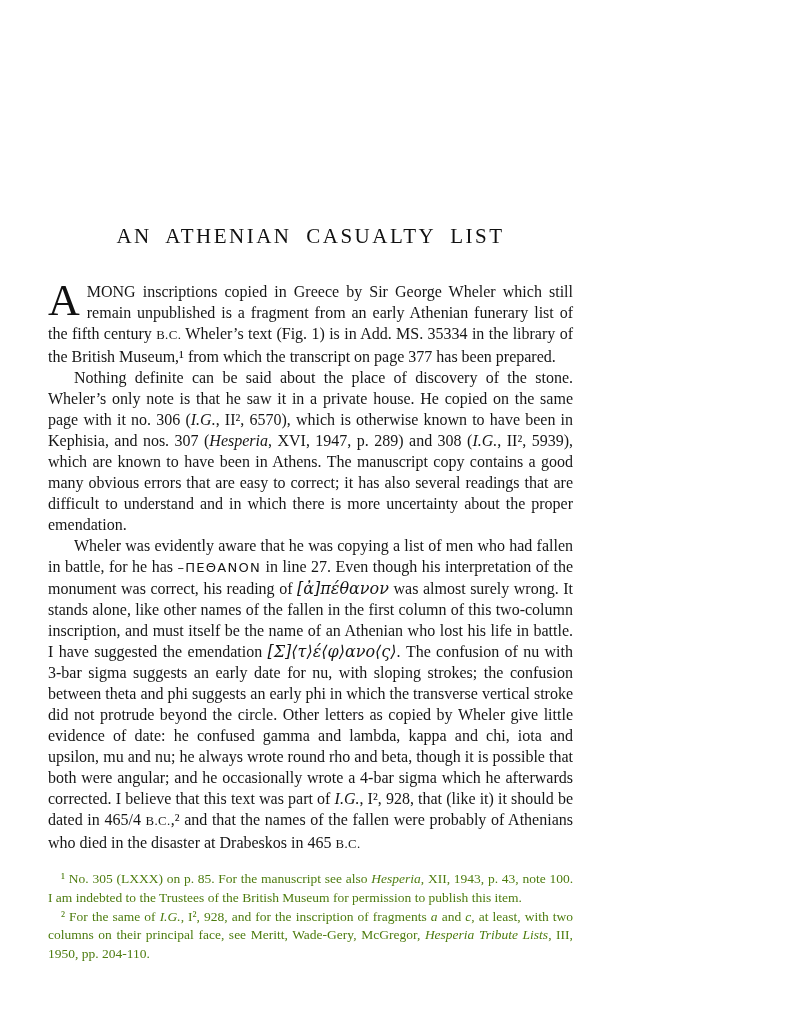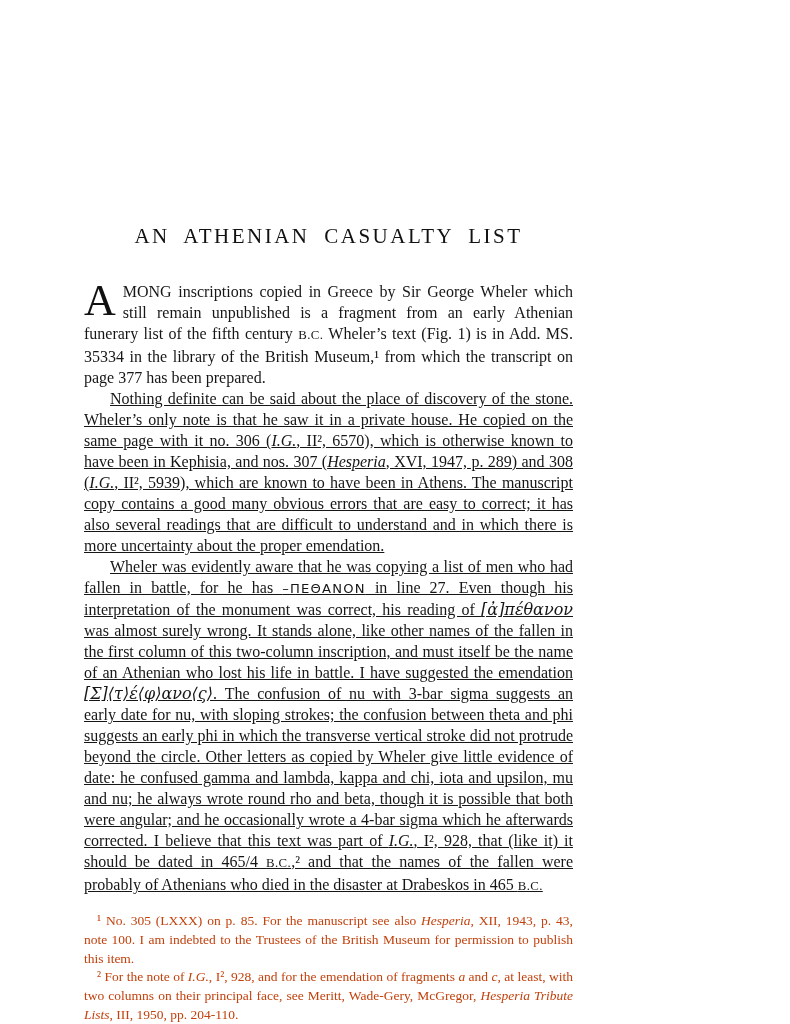--- a/index.html
+++ b/index.html
@@ -4,40 +4,40 @@
 <style>
   html, body { margin: 0; padding: 0; background: #ffffff; }
   .page {
     position: relative;
     width: 644px;
     height: 1024px;
     box-sizing: border-box;
     background: #ffffff;
     color: #161616;
     font-family: "Liberation Serif", "DejaVu Serif", serif;
-    padding: 224px 71px 0 84px;
+    padding: 224px 71px 0 48px;
     overflow: hidden;
   }
   .title {
     margin: 0 0 32px 0;
     text-align: center;
     font-size: 21px;
     font-weight: 400;
     letter-spacing: 2.5px;
     word-spacing: 7px;
     color: #111111;
   }
   .para {
     margin: 0;
     font-size: 16px;
     line-height: 21px;
     text-align: justify;
     color: #161616;
   }
-  .para.indent { text-indent: 26px; text-decoration: underline; }
+  .para.indent { text-indent: 26px; }
   .dropcap {
     float: left;
     font-size: 44px;
     line-height: 34px;
     padding: 3px 7px 0 0;
     color: #111111;
   }
   .it { font-style: italic; }
   .gr { font-style: italic; font-family: "DejaVu Serif", serif; }
   .sc { font-size: 0.8em; letter-spacing: 0.4px; }
@@ -46,30 +46,30 @@
     font-size: 0.82em;
     letter-spacing: 1.2px;
   }
   .fnotes { margin-top: 15px; }
   .fn {
     margin: 0;
     font-size: 13.5px;
     line-height: 18.8px;
     text-align: justify;
     text-indent: 13px;
-    color: #c2410c;
+    color: #4d7c0f;
   }
 </style>
 </head>
 <body>
 
 <div class="page">
   <h1 class="title">AN ATHENIAN CASUALTY LIST</h1>
   <div id="body-paragraphs">
       <p class="para"><span class="dropcap">A</span><span>MONG inscriptions copied in Greece by Sir George Wheler which still remain unpublished is a fragment from an early Athenian funerary list of the fifth century </span><span class="sc">B.C.</span><span> Wheler’s text (Fig. 1) is in Add. MS. 35334 in the library of the British Museum,¹ from which the transcript on page 377 has been prepared.</span></p>
       <p class="para indent"><span>Nothing definite can be said about the place of discovery of the stone.  Wheler’s only note is that he saw it in a private house.  He copied on the same page with it no. 306 (</span><span class="it">I.G.</span><span>, II², 6570), which is otherwise known to have been in Kephisia, and nos. 307 (</span><span class="it">Hesperia</span><span>, XVI, 1947, p. 289) and 308 (</span><span class="it">I.G.</span><span>, II², 5939), which are known to have been in Athens.  The manuscript copy contains a good many obvious errors that are easy to correct; it has also several readings that are difficult to understand and in which there is more uncertainty about the proper emendation.</span></p>
       <p class="para indent"><span>Wheler was evidently aware that he was copying a list of men who had fallen in battle, for he has </span><span class="ep">–ΠΕΘΑΝΟΝ</span><span> in line 27.  Even though his interpretation of the monument was correct, his reading of </span><span class="gr">[ἀ]πέθανον</span><span> was almost surely wrong.  It stands alone, like other names of the fallen in the first column of this two-column inscription, and must itself be the name of an Athenian who lost his life in battle.  I have suggested the emendation </span><span class="gr">[Σ]⟨τ⟩έ⟨φ⟩ανο⟨ς⟩</span><span>.  The confusion of nu with 3-bar sigma suggests an early date for nu, with sloping strokes; the confusion between theta and phi suggests an early phi in which the transverse vertical stroke did not protrude beyond the circle.  Other letters as copied by Wheler give little evidence of date: he confused gamma and lambda, kappa and chi, iota and upsilon, mu and nu; he always wrote round rho and beta, though it is possible that both were angular; and he occasionally wrote a 4-bar sigma which he afterwards corrected.  I believe that this text was part of </span><span class="it">I.G.</span><span>, I², 928, that (like it) it should be dated in 465/4 </span><span class="sc">B.C.</span><span>,² and that the names of the fallen were probably of Athenians who died in the disaster at Drabeskos in 465 </span><span class="sc">B.C.</span></p>
     </div>
   <div id="footnotes" class="fnotes">
       <p class="fn"><span>¹ No. 305 (LXXX) on p. 85.  For the manuscript see also </span><span class="it">Hesperia</span><span>, XII, 1943, p. 43, note 100. I am indebted to the Trustees of the British Museum for permission to publish this item.</span></p>
-      <p class="fn"><span>² For the note of </span><span class="it">I.G.</span><span>, I², 928, and for the emendation of fragments </span><span class="it">a</span><span> and </span><span class="it">c</span><span>, at least, with two columns on their principal face, see Meritt, Wade-Gery, McGregor, </span><span class="it">Hesperia Tribute Lists</span><span>, III, 1950, pp. 204-110.</span></p>
+      <p class="fn"><span>² For the same of </span><span class="it">I.G.</span><span>, I², 928, and for the inscription of fragments </span><span class="it">a</span><span> and </span><span class="it">c</span><span>, at least, with two columns on their principal face, see Meritt, Wade-Gery, McGregor, </span><span class="it">Hesperia Tribute Lists</span><span>, III, 1950, pp. 204-110.</span></p>
     </div>
 </div>
 
 </body></html>

